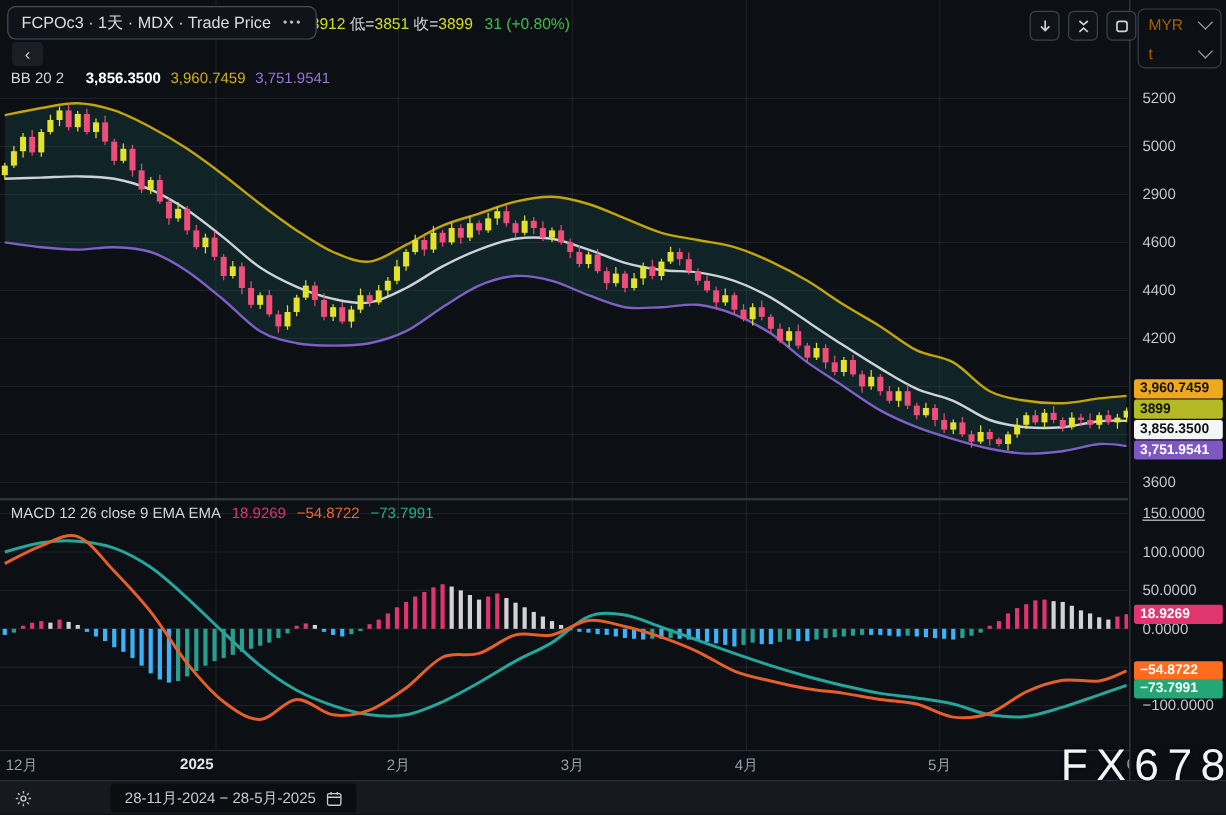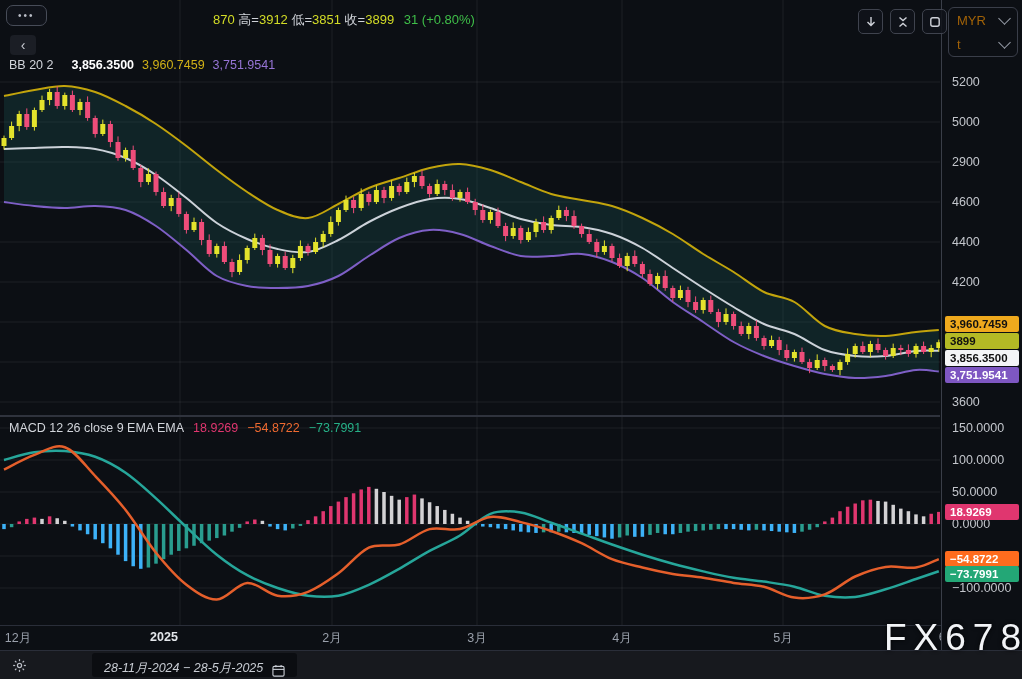--- a/index.html
+++ b/index.html
@@ -54,21 +54,21 @@
   .time-label.strong{color:#e3e6ea;font-weight:bold;}
   
   #toolbar{position:absolute;left:0;top:650px;width:1022px;height:29px;background:#17191e;
       border-top:1px solid #2a2e39;display:flex;align-items:center;padding:0 4px;box-sizing:border-box;z-index:6;}
   .range-btn{height:22px;margin:0 1px;padding:0 12px;background:#2d2f35;color:#d3d6dc;font-size:12.5px;
       display:flex;align-items:center;border-radius:1px;cursor:pointer;white-space:nowrap;}
   .range-btn.active{background:#2d4bd7;color:#ffffff;}
   #gear-btn{width:26px;height:22px;display:flex;align-items:center;justify-content:center;
       color:#b9bcc4;cursor:pointer;margin:0 2px;}
   #range-box{margin-left:58px;height:24px;background:#0b0d11;border-radius:3px;display:flex;
-      align-items:flex-end;gap:9px;padding:0 12px;font-size:12.5px;color:#c8ccd3;cursor:pointer;font-style:italic;}
+      align-items:center;gap:9px;padding:0 12px;font-size:12.5px;color:#c8ccd3;cursor:pointer;}
   
   #watermark{position:absolute;left:884px;top:617px;font-size:37px;font-weight:500;color:#f2f4f7;
       letter-spacing:7px;z-index:9;text-shadow:0 0 4px rgba(0,0,0,.85);pointer-events:none;}
 </style>
 </head>
 <body>
 
 <div id="app">
   <svg id="price-svg" width="940" height="417">
       <line x1="0" y1="82" x2="940" y2="82" stroke="rgba(255,255,255,0.07)" stroke-width="1"></line>
@@ -474,20 +474,21 @@
       <rect x="914.25" y="97.4" width="3.5" height="9.599999999999994" fill="#d3d2d4"></rect>
       <rect x="921.8499999999999" y="99.32" width="3.5" height="7.680000000000007" fill="#d3d2d4"></rect>
       <rect x="929.4499999999999" y="96.76" width="3.5" height="10.239999999999995" fill="#e0366f"></rect>
       <rect x="937.05" y="94.8848" width="3.5" height="12.115200000000002" fill="#e0366f"></rect>
       <path d="M4.0 43.0C9.1 41.7 24.3 36.8 34.4 35.3C44.5 33.8 54.7 33.3 64.8 34.0C74.9 34.8 85.1 36.2 95.2 39.8C105.3 43.4 115.5 48.9 125.6 55.8C135.7 62.7 145.9 72.3 156.0 81.4C166.1 90.5 176.3 100.8 186.4 110.2C196.5 119.6 206.7 129.7 216.8 137.7C226.9 145.7 237.1 152.7 247.2 158.2C257.3 163.7 267.5 167.6 277.6 171.0C287.7 174.4 297.9 177.4 308.0 178.7C318.1 180.0 328.3 180.5 338.4 178.7C348.5 176.9 358.7 172.3 368.8 167.8C378.9 163.3 389.1 157.5 399.2 151.8C409.3 146.1 419.5 139.4 429.6 133.9C439.7 128.3 449.9 124.7 460.0 118.5C470.1 112.3 480.3 100.6 490.4 96.8C500.5 92.9 510.7 94.0 520.8 95.5C530.9 97.0 541.1 102.2 551.2 105.7C561.3 109.2 571.5 113.0 581.6 116.6C591.7 120.2 601.9 124.0 612.0 127.5C622.1 131.0 632.3 134.5 642.4 137.7C652.5 140.9 662.7 143.9 672.8 146.7C682.9 149.5 693.1 152.0 703.2 154.4C713.3 156.7 723.5 159.1 733.6 160.8C743.7 162.5 753.9 163.1 764.0 164.6C774.1 166.1 784.3 167.4 794.4 169.7C804.5 172.1 814.7 177.0 824.8 178.7C834.9 180.4 845.1 181.0 855.2 180.0C865.3 178.9 875.5 175.3 885.6 172.3C895.7 169.3 907.1 165.0 916.0 162.0C924.9 159.0 935.0 155.5 938.8 154.2" fill="none" stroke="#26a69a" stroke-width="2.5"></path>
       <path d="M4.0 52.6C9.1 50.1 24.3 41.6 34.4 37.9C44.5 34.1 54.7 26.7 64.8 30.2C74.9 33.7 85.1 48.5 95.2 59.0C105.3 69.5 115.5 80.1 125.6 92.9C135.7 105.7 145.9 123.3 156.0 135.8C166.1 148.3 176.3 160.0 186.4 167.8C196.5 175.6 206.7 182.8 216.8 182.5C226.9 182.2 237.1 166.5 247.2 165.9C257.3 165.2 267.5 177.2 277.6 178.7C287.7 180.2 297.9 178.6 308.0 174.8C318.1 171.1 328.3 163.6 338.4 156.3C348.5 148.9 358.7 135.5 368.8 130.7C378.9 125.9 389.1 130.6 399.2 127.5C409.3 124.4 419.5 114.7 429.6 112.1C439.7 109.6 449.9 114.1 460.0 112.1C470.1 110.1 480.3 101.1 490.4 100.0C500.5 98.8 510.7 102.7 520.8 105.1C530.9 107.4 541.1 110.5 551.2 114.0C561.3 117.6 571.5 121.5 581.6 126.2C591.7 130.9 601.9 138.1 612.0 142.2C622.1 146.3 632.3 148.1 642.4 150.5C652.5 153.0 662.7 155.2 672.8 156.9C682.9 158.6 693.1 159.3 703.2 160.8C713.3 162.3 723.5 164.4 733.6 165.9C743.7 167.4 753.9 167.3 764.0 169.7C774.1 172.2 784.3 179.3 794.4 180.6C804.5 181.9 814.7 180.9 824.8 177.4C834.9 173.9 845.1 164.1 855.2 159.5C865.3 154.9 875.5 151.4 885.6 149.9C895.7 148.4 907.1 151.8 916.0 150.5C924.9 149.2 935.0 143.5 938.8 142.1" fill="none" stroke="#e55f2b" stroke-width="2.5"></path>
     </svg>
   <div id="bottom-divider"></div>
 
   <div id="symbol-tab">
+    <span>FCPOc3 · 1天 · MDX · Trade Price</span>
     <span class="dots">•••</span>
   </div>
   <div id="ohlc-row">
     <span class="val">870</span>
     <span class="lab">高=</span><span class="val">3912</span>
     <span class="lab"> 低=</span><span class="val">3851</span>
     <span class="lab"> 收=</span><span class="val">3899</span>
     <span class="chg">31 (+0.80%)</span>
   </div>
   <div id="back-btn">
@@ -530,21 +531,21 @@
       </div>
     </div>
     <div id="axis-labels">
         <div class="axis-tick" style="top: 82px;">5200</div>
         <div class="axis-tick" style="top: 122px;">5000</div>
         <div class="axis-tick" style="top: 162px;">2900</div>
         <div class="axis-tick" style="top: 202px; text-align: right;">4600</div>
         <div class="axis-tick" style="top: 242px;">4400</div>
         <div class="axis-tick" style="top: 282px;">4200</div>
         <div class="axis-tick" style="top: 402px;">3600</div>
-        <div class="axis-tick" style="top: 428px;">150.0000</div>
+        <div class="axis-tick" style="top: 428px; text-decoration: underline;">150.0000</div>
         <div class="axis-tick" style="top: 460px;">100.0000</div>
         <div class="axis-tick" style="top: 492px;">50.0000</div>
         <div class="axis-tick" style="top: 524px;">0.0000</div>
         <div class="axis-tick" style="top: 588px;">−100.0000</div>
         <div class="axis-badge" style="top: 316px; background: rgb(239, 169, 29); color: rgb(17, 17, 17);">3,960.7459</div>
         <div class="axis-badge" style="top: 333px; background: rgb(180, 186, 37); color: rgb(17, 17, 17);">3899</div>
         <div class="axis-badge" style="top: 350px; background: rgb(244, 245, 247); color: rgb(17, 17, 17);">3,856.3500</div>
         <div class="axis-badge" style="top: 367px; background: rgb(126, 87, 194); color: rgb(255, 255, 255);">3,751.9541</div>
         <div class="axis-badge" style="top: 504px; background: rgb(224, 54, 111); color: rgb(255, 255, 255);">18.9269</div>
         <div class="axis-badge" style="top: 551px; background: rgb(255, 108, 30); color: rgb(255, 255, 255);">−54.8722</div>

